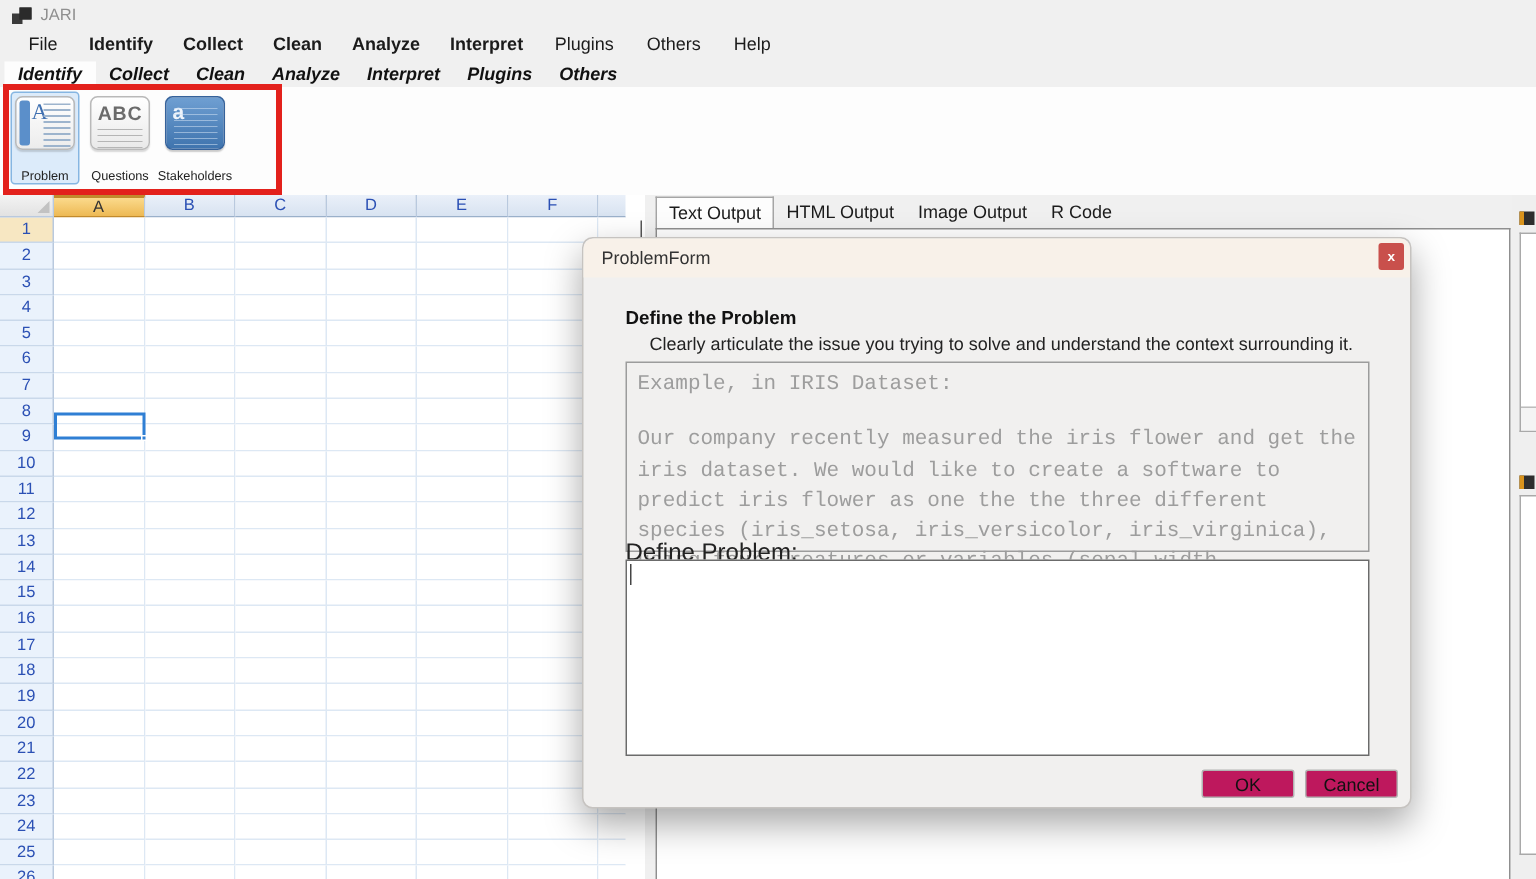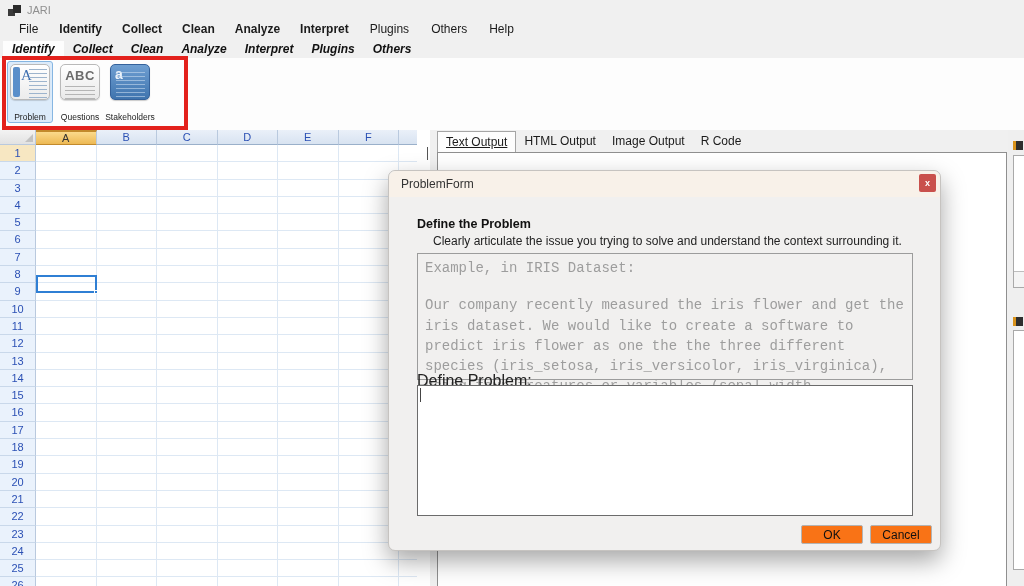--- a/index.html
+++ b/index.html
@@ -74,51 +74,51 @@
   .cell-selection { position:absolute; left:36px; top:145px; width:61px; height:18px;
                     border:2px solid #2f7fd4; background:transparent; z-index:2; }
   .cell-selection .handle { position:absolute; right:-3px; bottom:-3px; width:4px; height:4px;
                             background:#2f7fd4; border:1px solid #fff; }
 
   
   .right-region { position:absolute; left:430px; top:130px; width:594px; height:456px; background:#f0f0f0; }
   .splitter-handle { position:absolute; left:427px; top:147px; width:1px; height:13px; background:#555; z-index:1; }
   .output-tabs { position:absolute; left:437px; top:131px; height:21px; display:flex; z-index:1; }
   .output-tab { font-size:12px; color:#1b1b1b; padding:3px 8px 2px 8px; }
-  .output-tab.selected { background:#fdfdfd; border:1px solid #a5a5a5; border-bottom:none;text-decoration:underline; }
+  .output-tab.selected { background:#fdfdfd; border:1px solid #a5a5a5; border-bottom:none; }
   .output-panel { position:absolute; left:437px; top:152px; width:570px; height:434px;
                   background:#fff; border:1px solid #8f8f8f; border-bottom:none; }
 
   
   .right-strip { position:absolute; left:1008px; top:130px; width:16px; height:456px; background:#efefef; }
   .clip-frag { position:absolute; width:10px; height:9px; background:#2e2e2e; border-left:3px solid #d9931c; }
   .frag1 { left:1013px; top:141px; } .frag2 { left:1013px; top:317px; }
   .clip-box { position:absolute; left:1013px; width:11px; background:#fff; border:1px solid #a9a9a9; border-right:none; }
   .clip-box .foot { position:absolute; left:0; right:0; bottom:0; height:16px; background:#f4f4f4; border-top:1px solid #bdbdbd; }
   .box1 { top:155px; height:133px; } .box2 { top:330px; height:240px; }
 
   
   .dialog { position:absolute; left:388px; top:158px; width:553px; height:381px; background:#f1f0ef;
-            border:1px solid #c6c3c0; border-radius:7px; box-shadow:0 10px 24px rgba(0,0,0,.35); z-index:10;margin-top:12px; }
+            border:1px solid #c6c3c0; border-radius:7px; box-shadow:0 10px 24px rgba(0,0,0,.35); z-index:10; }
   .dialog-titlebar { height:26px; background:#f8f1e9; border-radius:7px 7px 0 0; display:flex; align-items:center;
                      padding-left:12px; font-size:12px; color:#333; position:relative; }
   .dialog-close { position:absolute; top:3px; right:4px; width:17px; height:18px; background:#c9504c;
                   border:none; border-radius:2px; color:#fff; font-size:9px; font-weight:bold;
                   line-height:18px; text-align:center; cursor:pointer; }
   .dialog-heading { position:absolute; left:28px; top:46px; font-size:12.5px; font-weight:bold; color:#111; }
   .dialog-sub { position:absolute; left:44px; top:63px; font-size:12px; color:#222; }
   .example-box { position:absolute; left:28px; top:82px; width:496px; height:127px; border:1px solid #9c9c9c;
                  padding:4px 7px; font-size:14px; color:#9d9d9d; line-height:1.45;font-family:Liberation Mono, monospace; }
   .example-box .l1 { margin-bottom:17px; }
   .field-label { position:absolute; left:28px; top:201px; font-size:16px; color:#222; }
   .textarea-wrap { position:absolute; left:28px; top:214px; width:496px; height:131px; }
   .textarea-wrap textarea { width:100%; height:100%; background:#fff; border:1px solid #6b6b6b;
                             resize:none; outline:none; font-family:"Liberation Sans", sans-serif; font-size:12px; }
   .textarea-wrap .caret { position:absolute; left:3px; top:3px; width:1px; height:14px; background:#444; }
-  .dlg-btn { position:absolute; top:354px; width:62px; height:19px; background:#f97316; border:1px solid #b3b3b3;
+  .dlg-btn { position:absolute; top:354px; width:62px; height:19px; background:#be185d; border:1px solid #b3b3b3;
              border-radius:2px; font-family:"Liberation Sans", sans-serif; font-size:12px; color:#111; cursor:pointer; }
   .btn-ok { left:412px; } .btn-cancel { left:481px; }
 </style>
 </head>
 <body>
 
 <div class="titlebar">
   <span class="app-icon">
       <span class="sq1"></span>
       <span class="sq2"></span>

